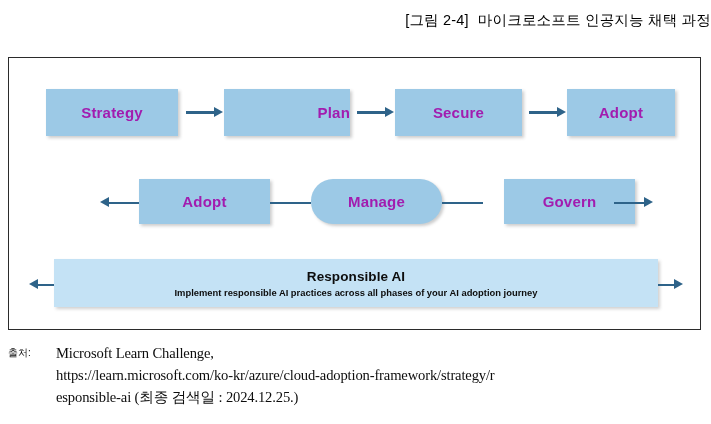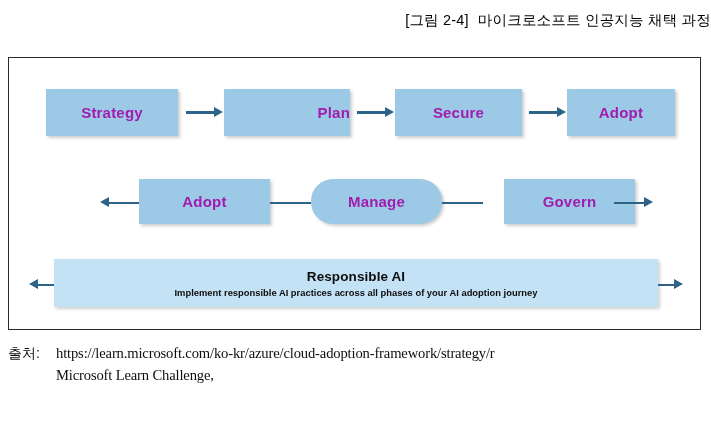--- a/index.html
+++ b/index.html
@@ -108,21 +108,21 @@
     font-family: "Liberation Serif", serif;
     font-size: 14.6px;
     color: #0d0d0d;
     line-height: 22px;
   }
   #source-block .src-label {
     position: absolute;
     left: 0;
     top: 0;
     font-family: "Liberation Sans", sans-serif;
-    font-size: 14px;
+    font-size: 10px;
   }
   #source-block .src-lines {
     margin-left: 48px;
   }
   #source-block .src-line {
     white-space: nowrap;
     letter-spacing: -0.15px;
   }
 </style>
 </head>
@@ -190,16 +190,17 @@
   </div>
 
   <div class="conn-line" style="left:649px; top:225.5px; width:16px;"></div>
   <div class="arrow-head right" style="left:665px; top:221px;"></div>
 
 </div>
 
 <div id="source-block">
   <span class="src-label">출처:</span>
   <div class="src-lines">
+    <div class="src-line">Microsoft Learn Challenge,</div>
     <div class="src-line">https://learn.microsoft.com/ko-kr/azure/cloud-adoption-framework/strategy/r</div>
-    <div class="src-line">Microsoft Learn Challenge,</div>
+    <div class="src-line">esponsible-ai (최종 검색일 : 2024.12.25.)</div>
   </div>
 </div>
 
 </body></html>

